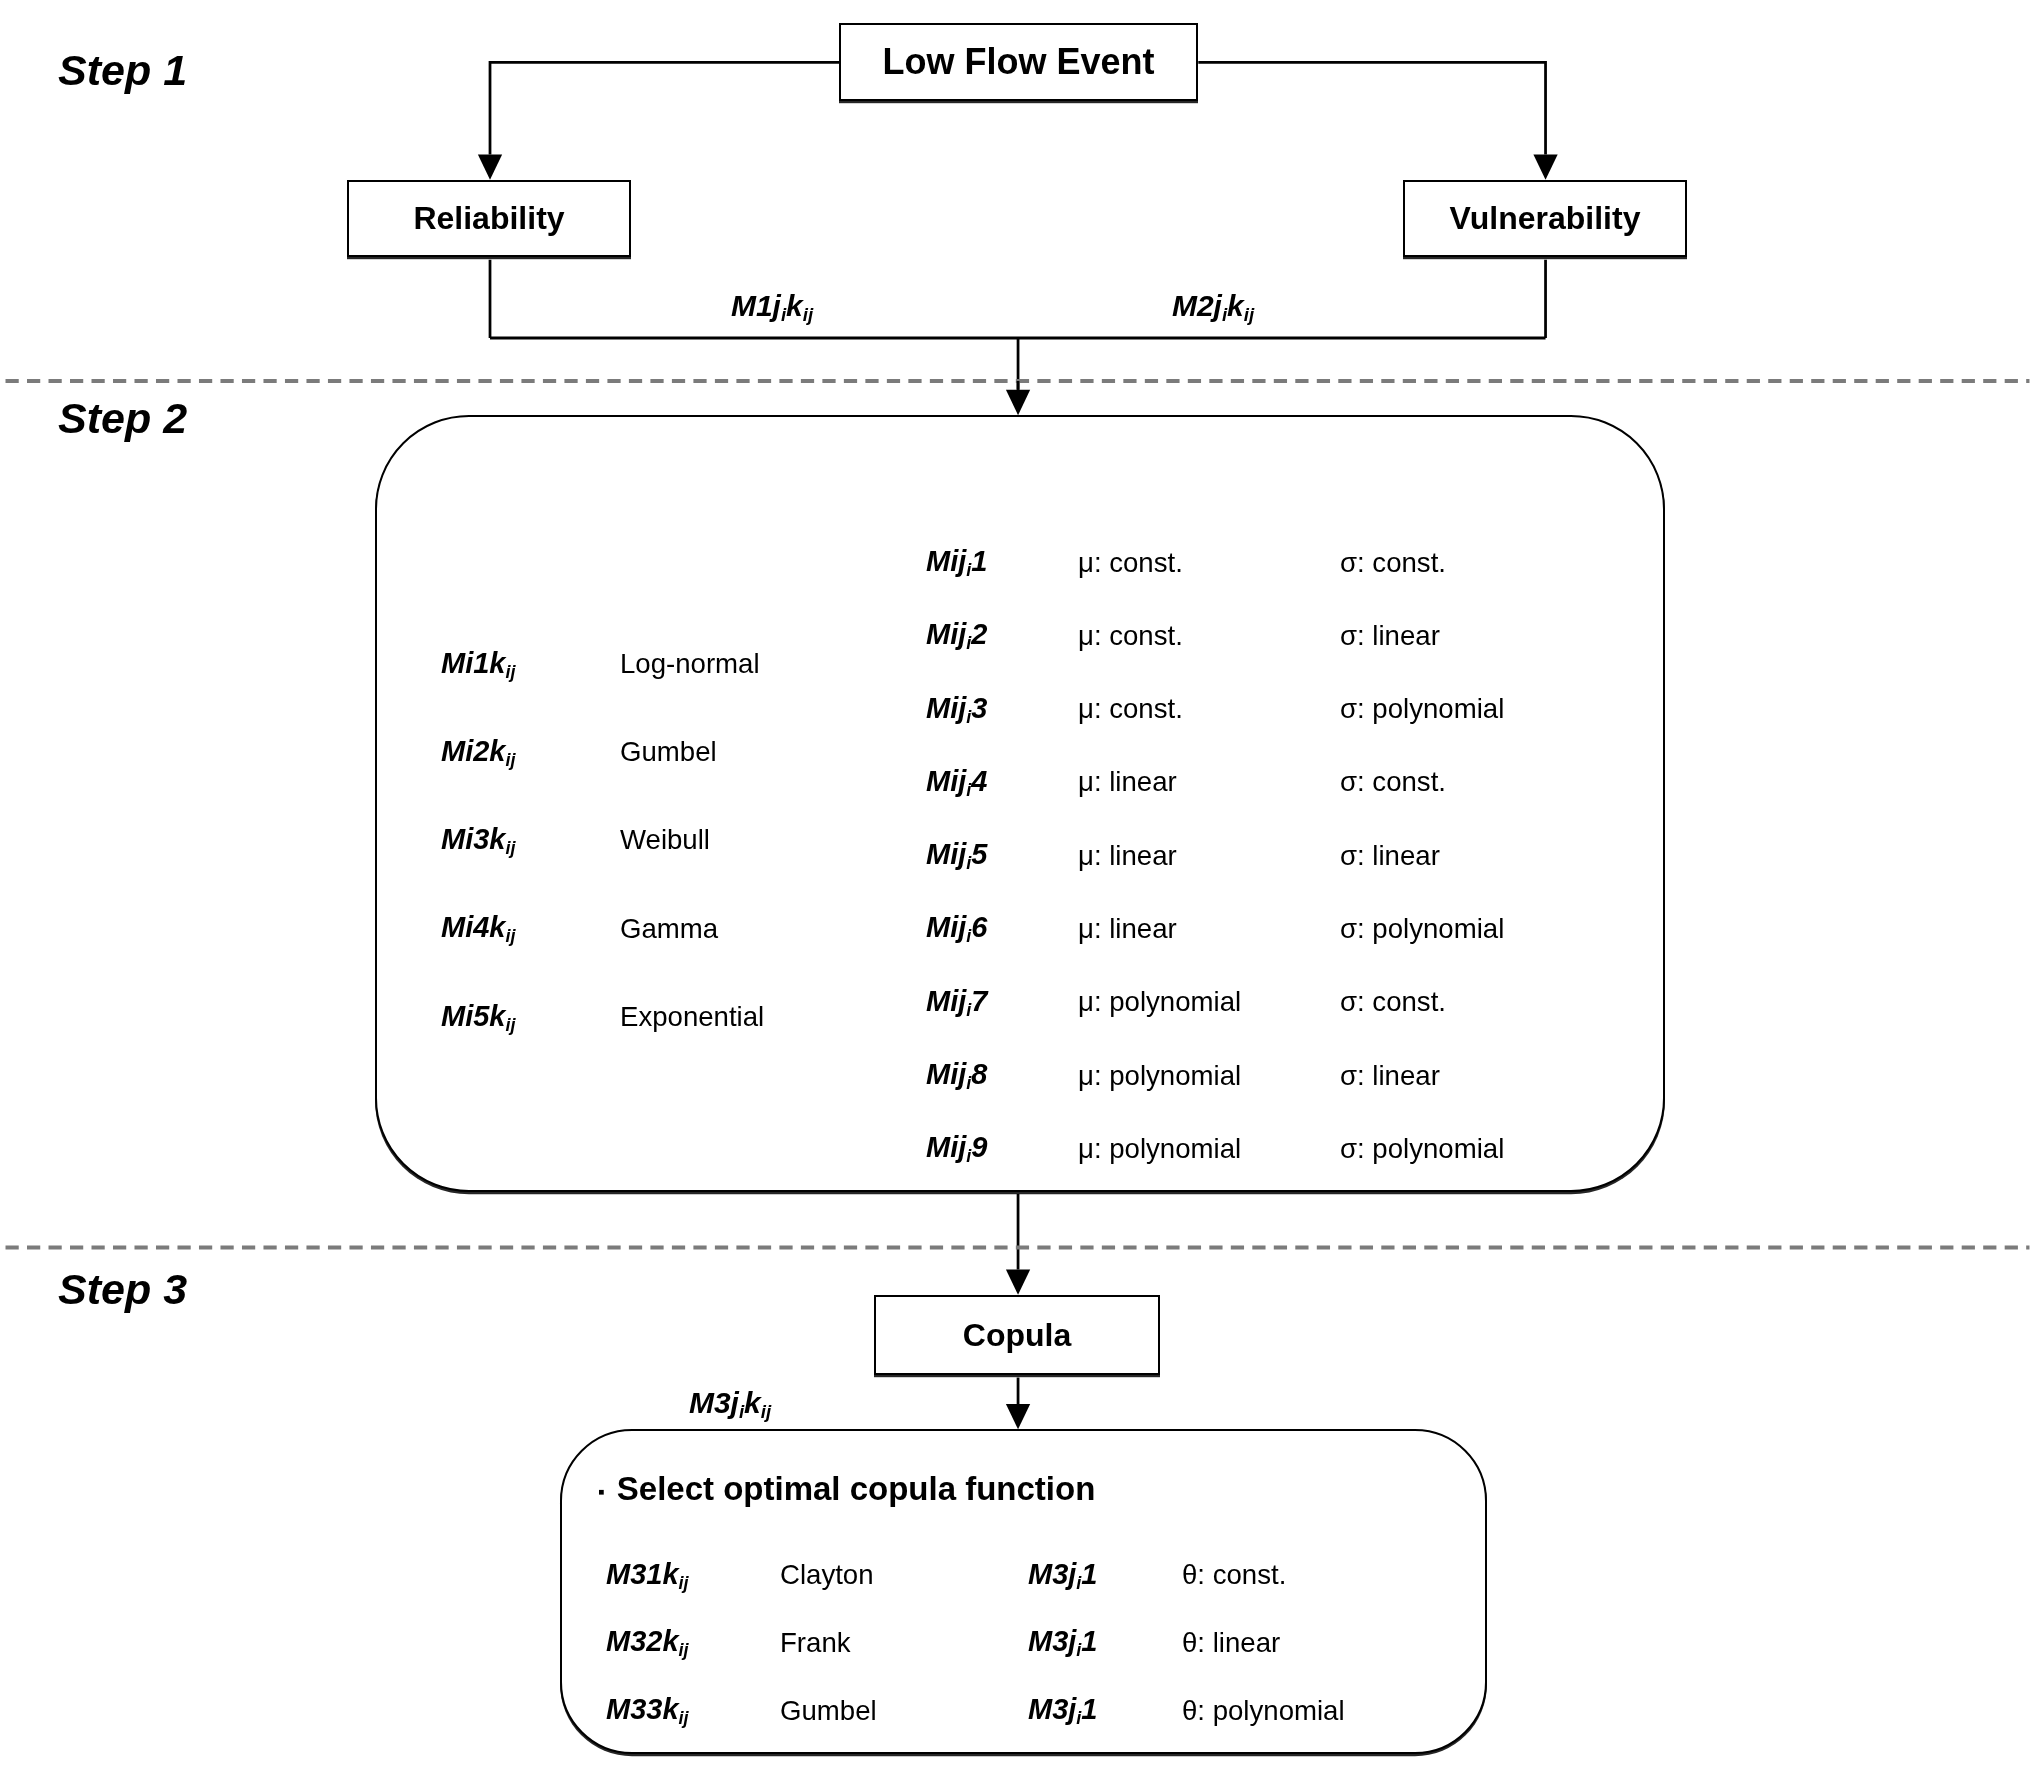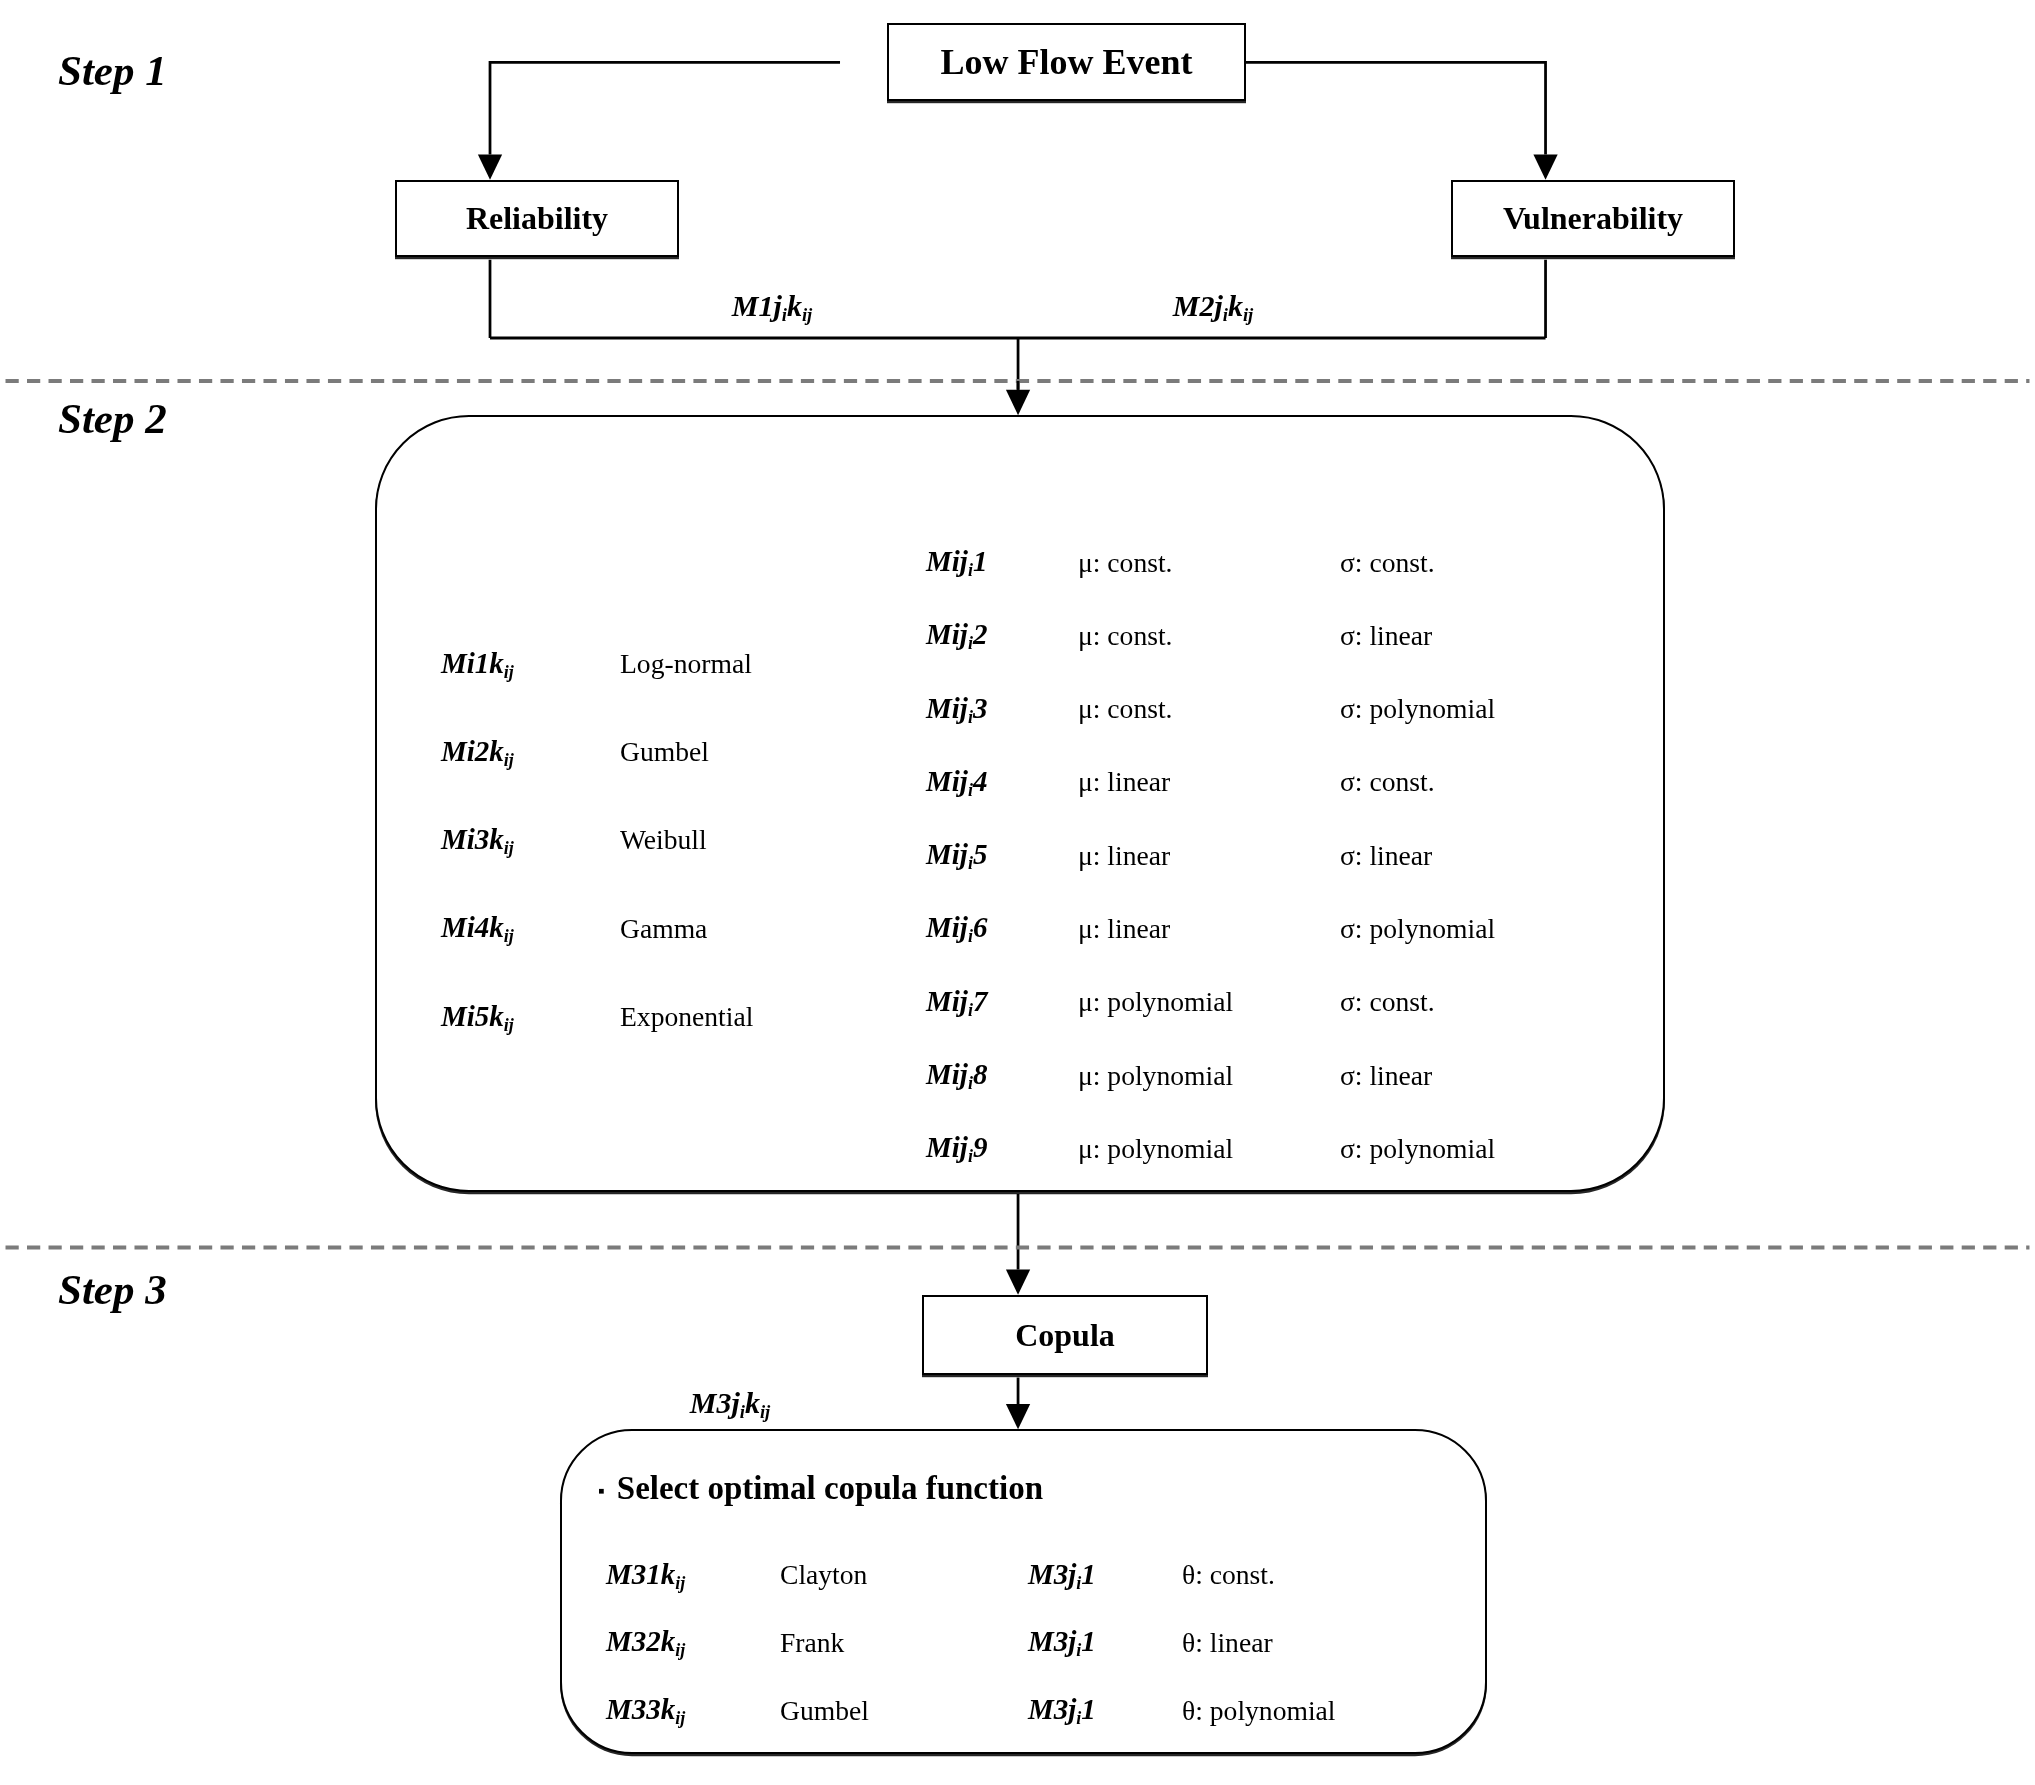--- a/index.html
+++ b/index.html
@@ -6,37 +6,36 @@
     --line:#000000;
     --divider:#7b7b7b;
     --bg:#ffffff;
     --text:#000000;
   }
   html,body{margin:0;padding:0;background:var(--bg);}
   .canvas{
     position:relative;
     width:2035px;height:1785px;
     background:var(--bg);
-    font-family:Liberation Serif, serif;
+    font-family:Liberation Sans, sans-serif;
     color:var(--text);
     overflow:hidden;
   }
   svg.wires{position:absolute;left:0;top:0;z-index:1;}
   .flow-line{stroke:var(--line);stroke-width:5;fill:none;}
   .arrow-head{fill:var(--line);stroke:none;}
   .divider{stroke:var(--divider);stroke-width:7;stroke-dasharray:24 15;fill:none;}
 
   .node{
     position:absolute;z-index:2;
     background:var(--bg);
     border:2.8px solid var(--line);
     box-shadow:0 2.2px 0 rgba(0,0,0,.85);
     display:flex;align-items:center;justify-content:center;
     font-weight:bold;
-    margin-left:48px;
   }
   .node.lfe{font-size:36px;}
   .node.mid{font-size:32px;}
 
   .round-box{
     position:absolute;z-index:2;
     background:var(--bg);
     border:2.8px solid var(--line);
     box-shadow:0 2.2px 0 rgba(0,0,0,.85);
   }

